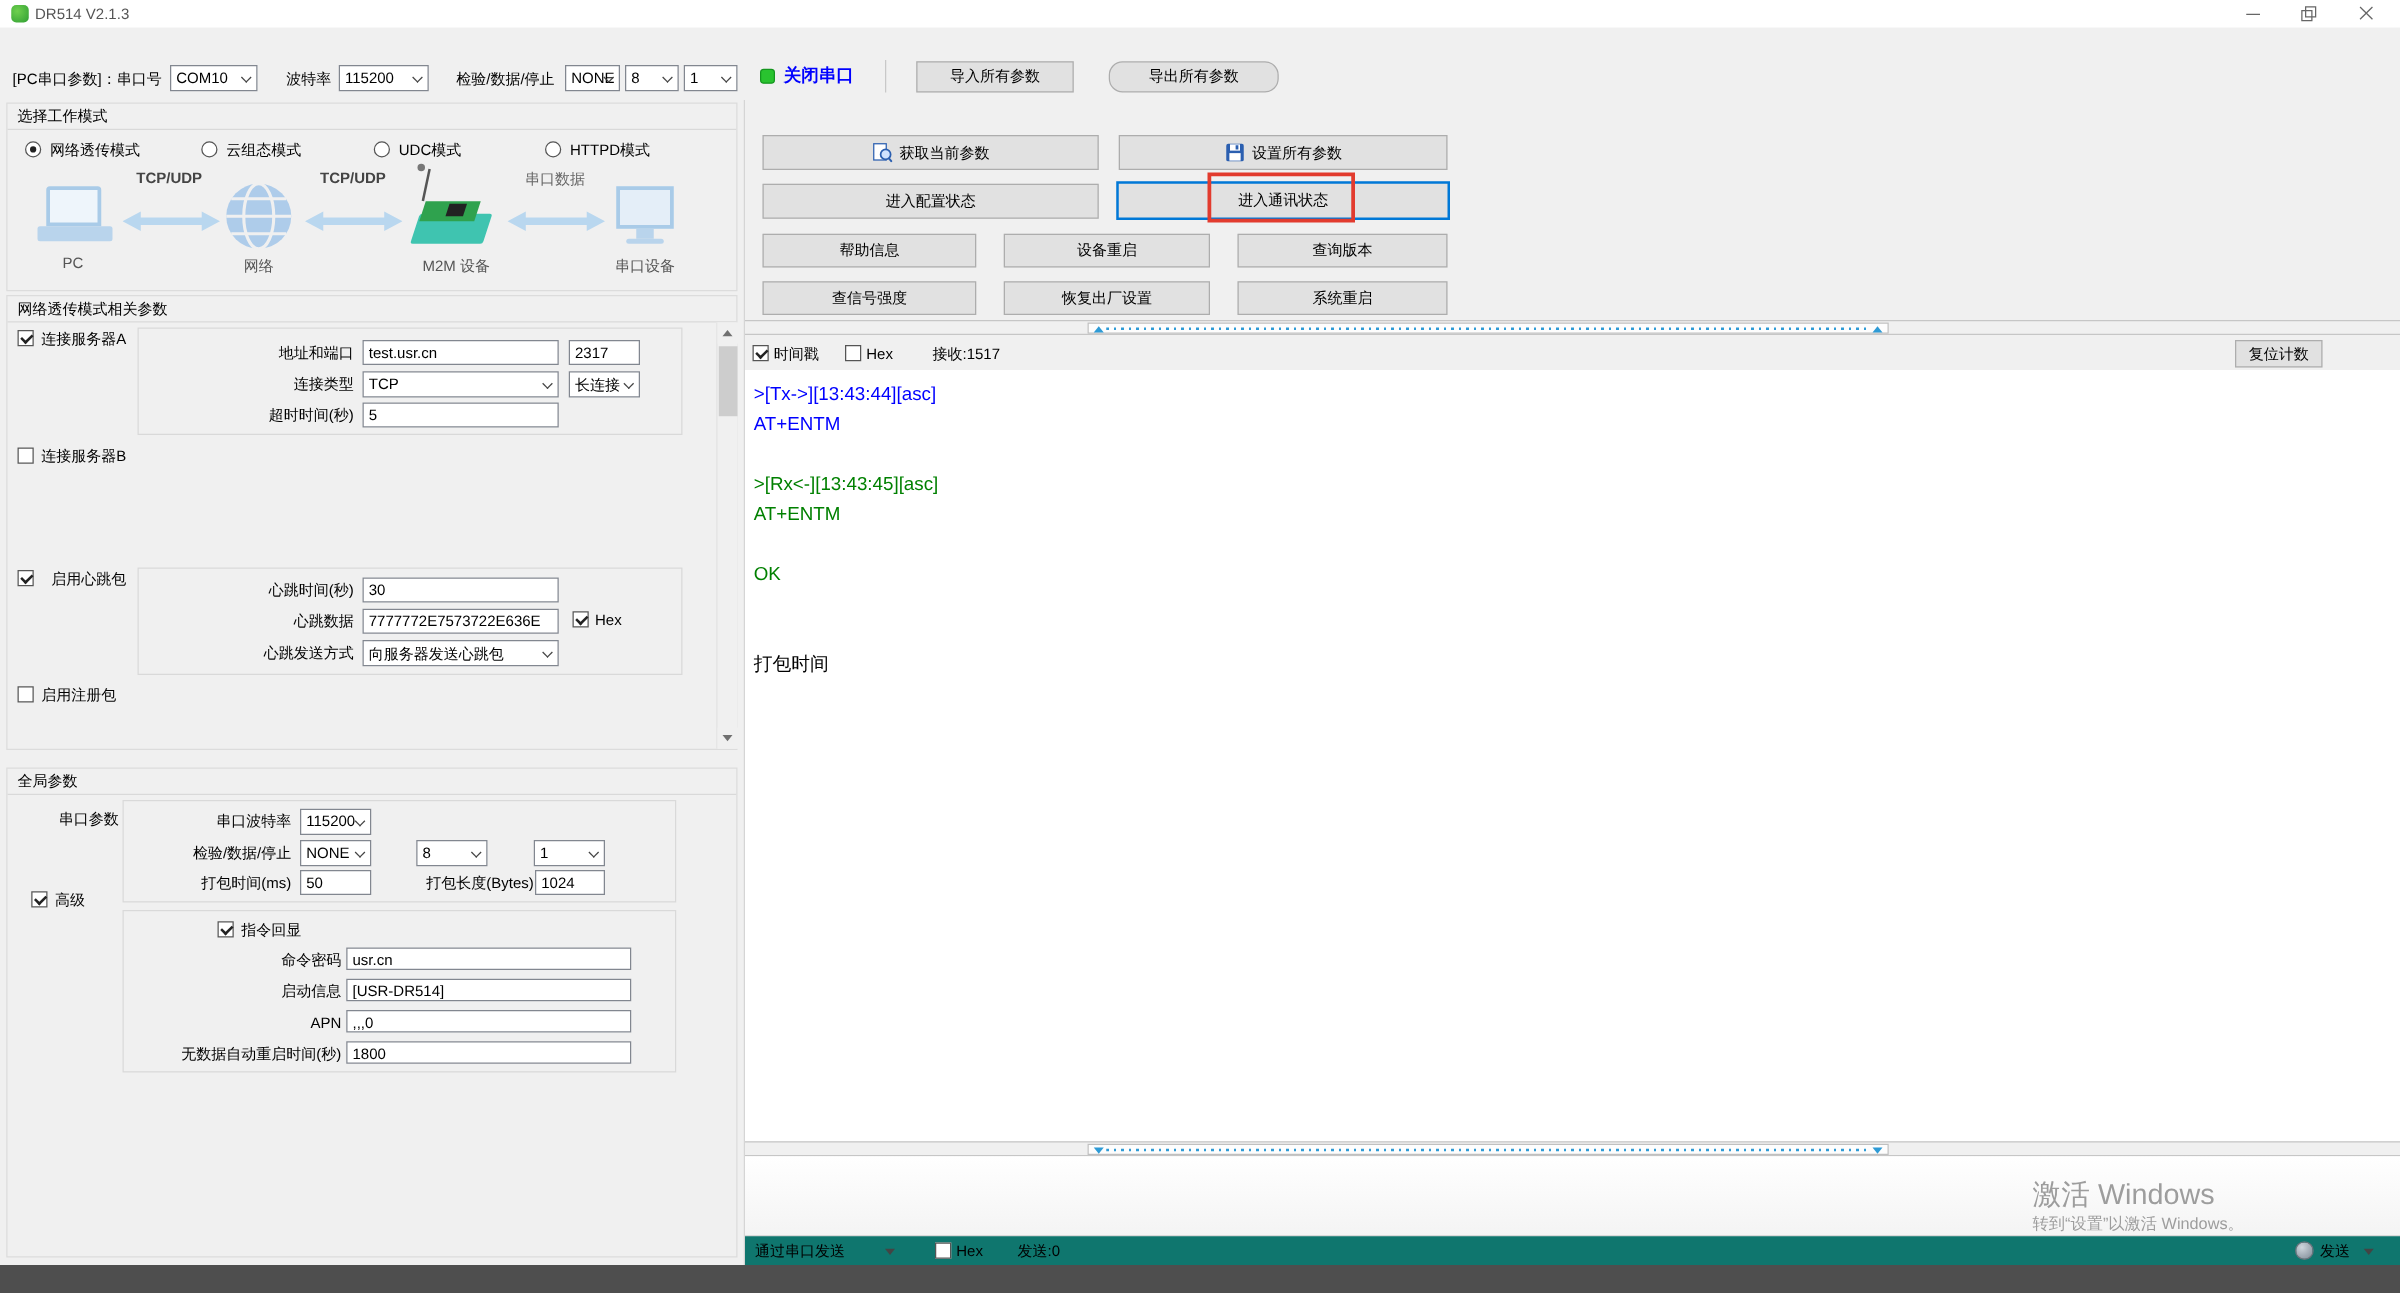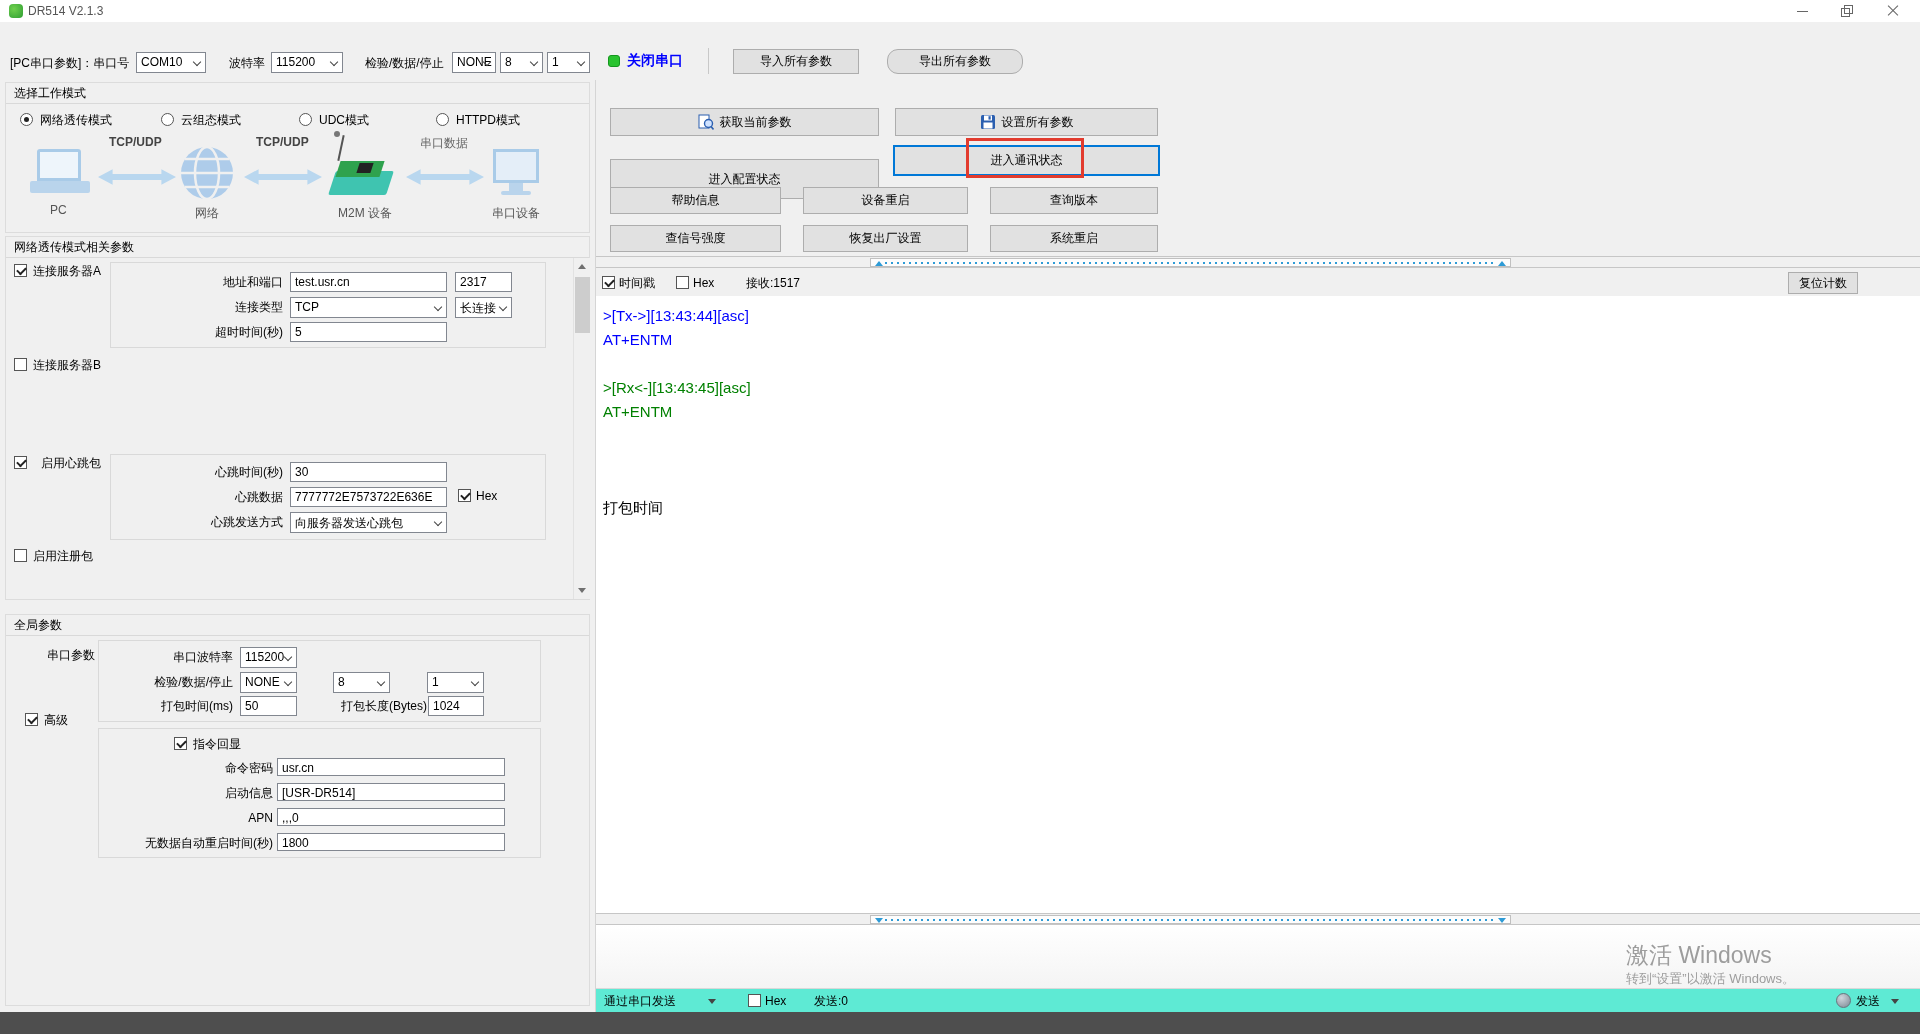--- a/index.html
+++ b/index.html
@@ -74,21 +74,21 @@
   .grip .dots { position:absolute; left:14px; right:14px; top:3px; height:2px;
                 background:repeating-linear-gradient(90deg,#2e9bd6 0 2px,transparent 2px 6px); }
   .grip .tu { position:absolute; top:2px; width:0; height:0; border-left:4px solid transparent; border-right:4px solid transparent; border-bottom:5px solid #2e9bd6; }
   .grip .td { position:absolute; top:2px; width:0; height:0; border-left:4px solid transparent; border-right:4px solid transparent; border-top:5px solid #2e9bd6; }
   .logarea { position:absolute; left:0; top:216px; width:1325px; height:617px; background:#ffffff; padding:8px 0 0 7px; overflow:hidden; cursor:text; }
   .logarea > div { height:24px; line-height:24px; font-size:15px; white-space:pre; }
   .tx { color:#0000ff; } .rx { color:#008000; } .plain { color:#000; }
   .sendarea { position:absolute; left:0; top:845px; width:1325px; height:63px; background:linear-gradient(#ffffff,#f4f4f4); }
   .wm1 { position:absolute; font-size:23px; color:#9d9d9d; white-space:nowrap; }
   .wm2 { position:absolute; font-size:13px; color:#9d9d9d; white-space:nowrap; }
-  .bottombar { position:absolute; left:0; top:908px; width:1325px; height:24px; background:#5eead4; border-top:1px solid #d9d9d9; }
+  .bottombar { position:absolute; left:0; top:908px; width:1325px; height:24px; background:#0f766e; border-top:1px solid #d9d9d9; }
   .drop-arr { position:absolute; width:0; height:0; border-left:4px solid transparent; border-right:4px solid transparent; border-top:5px solid #444; }
   .send-ico { position:absolute; width:15px; height:15px; border-radius:50%;
               background:radial-gradient(circle at 35% 30%, #cfd6dd, #7c8894); border:1px solid #6a737c; }
   .taskbar { position:absolute; left:0; top:1012px; width:1920px; height:22px; background:#4e4e4e; }
   .arrow-svg { position:absolute; }
   .icon16 { width:16px; height:16px; margin-right:6px; }
 </style>
 </head>
 <body>
 
@@ -268,21 +268,21 @@
     </div>
     <div class="btn" style="left:299px; top:28px; width:263px; height:28px;">
       <svg class="icon16" viewBox="0 0 16 16">
           <rect x="1" y="1" width="14" height="14" rx="1.5" fill="#2b5fb0"></rect>
           <rect x="4" y="1.5" width="8" height="5" fill="#fff"></rect>
           <rect x="8.5" y="2.2" width="2.2" height="3.4" fill="#2b5fb0"></rect>
           <rect x="3.5" y="8.5" width="9" height="6" fill="#fff"></rect>
         </svg>
       <span>设置所有参数</span>
     </div>
-    <div class="btn" style="left:14px; top:79px; width:269px; height:40px;">进入配置状态</div>
+    <div class="btn" style="left:14px; top:67px; width:269px; height:28px;">进入配置状态</div>
     <div class="btn focusbtn" style="left:297px; top:65px; width:267px; height:31px;">进入通讯状态</div>
     <div class="redbox" style="left:370px; top:58px; width:118px; height:40px;"></div>
 
     <div class="btn" style="left:14px; top:107px; width:171px; height:27px;">帮助信息</div>
     <div class="btn" style="left:207px; top:107px; width:165px; height:27px;">设备重启</div>
     <div class="btn" style="left:394px; top:107px; width:168px; height:27px;">查询版本</div>
     <div class="btn" style="left:14px; top:145px; width:171px; height:27px;">查信号强度</div>
     <div class="btn" style="left:207px; top:145px; width:165px; height:27px;">恢复出厂设置</div>
     <div class="btn" style="left:394px; top:145px; width:168px; height:27px;">系统重启</div>
 
@@ -301,20 +301,21 @@
     <span class="lbl" style="left:150px; top:193px;">接收:1517</span>
     <div class="btn" style="left:1192px; top:192px; width:70px; height:22px;">复位计数</div>
 
     <div class="logarea">
       <div class="tx">&gt;[Tx-&gt;][13:43:44][asc]</div>
       <div class="tx">AT+ENTM</div>
       <div class="plain"></div>
       <div class="rx">&gt;[Rx&lt;-][13:43:45][asc]</div>
       <div class="rx">AT+ENTM</div>
       <div class="plain"></div>
+      <div class="rx">OK</div>
       <div class="plain"></div>
       <div class="plain"></div>
       <div class="plain">打包时间</div>
     </div>
 
     <div class="splitter" style="top:833px;">
       <div class="grip">
         <div class="td" style="left:4px;"></div>
         <div class="dots"></div>
         <div class="td" style="right:4px;"></div>

